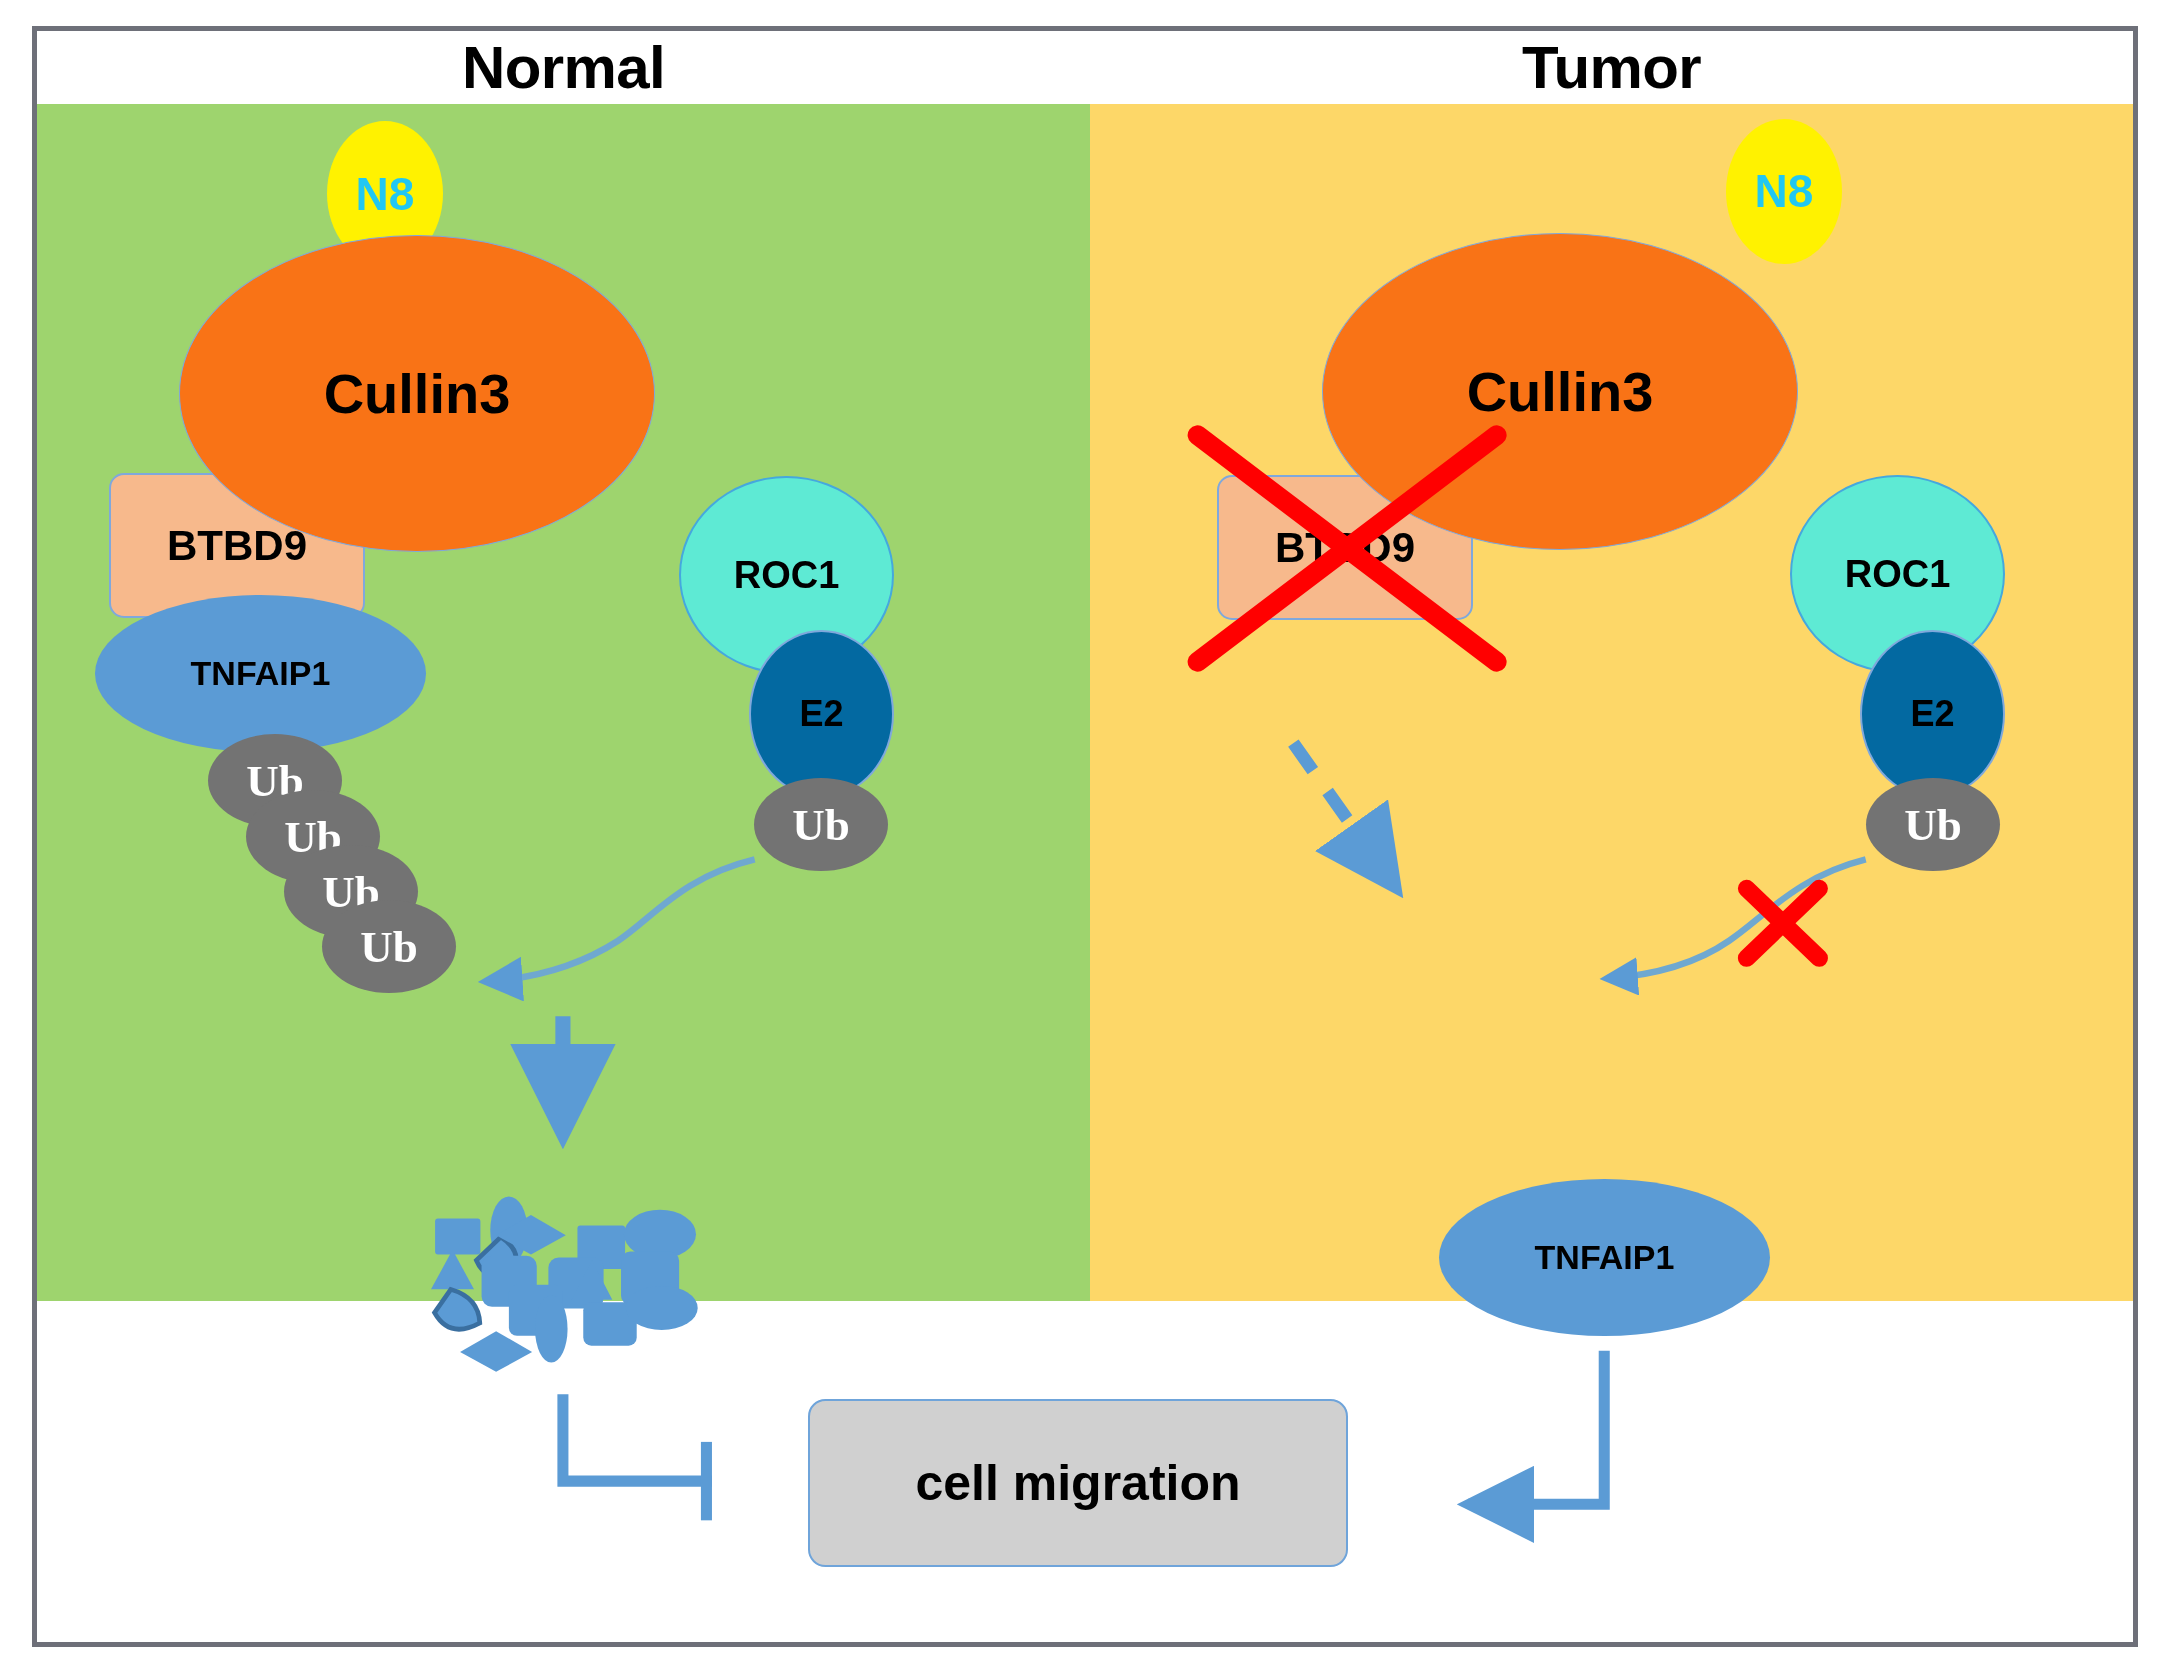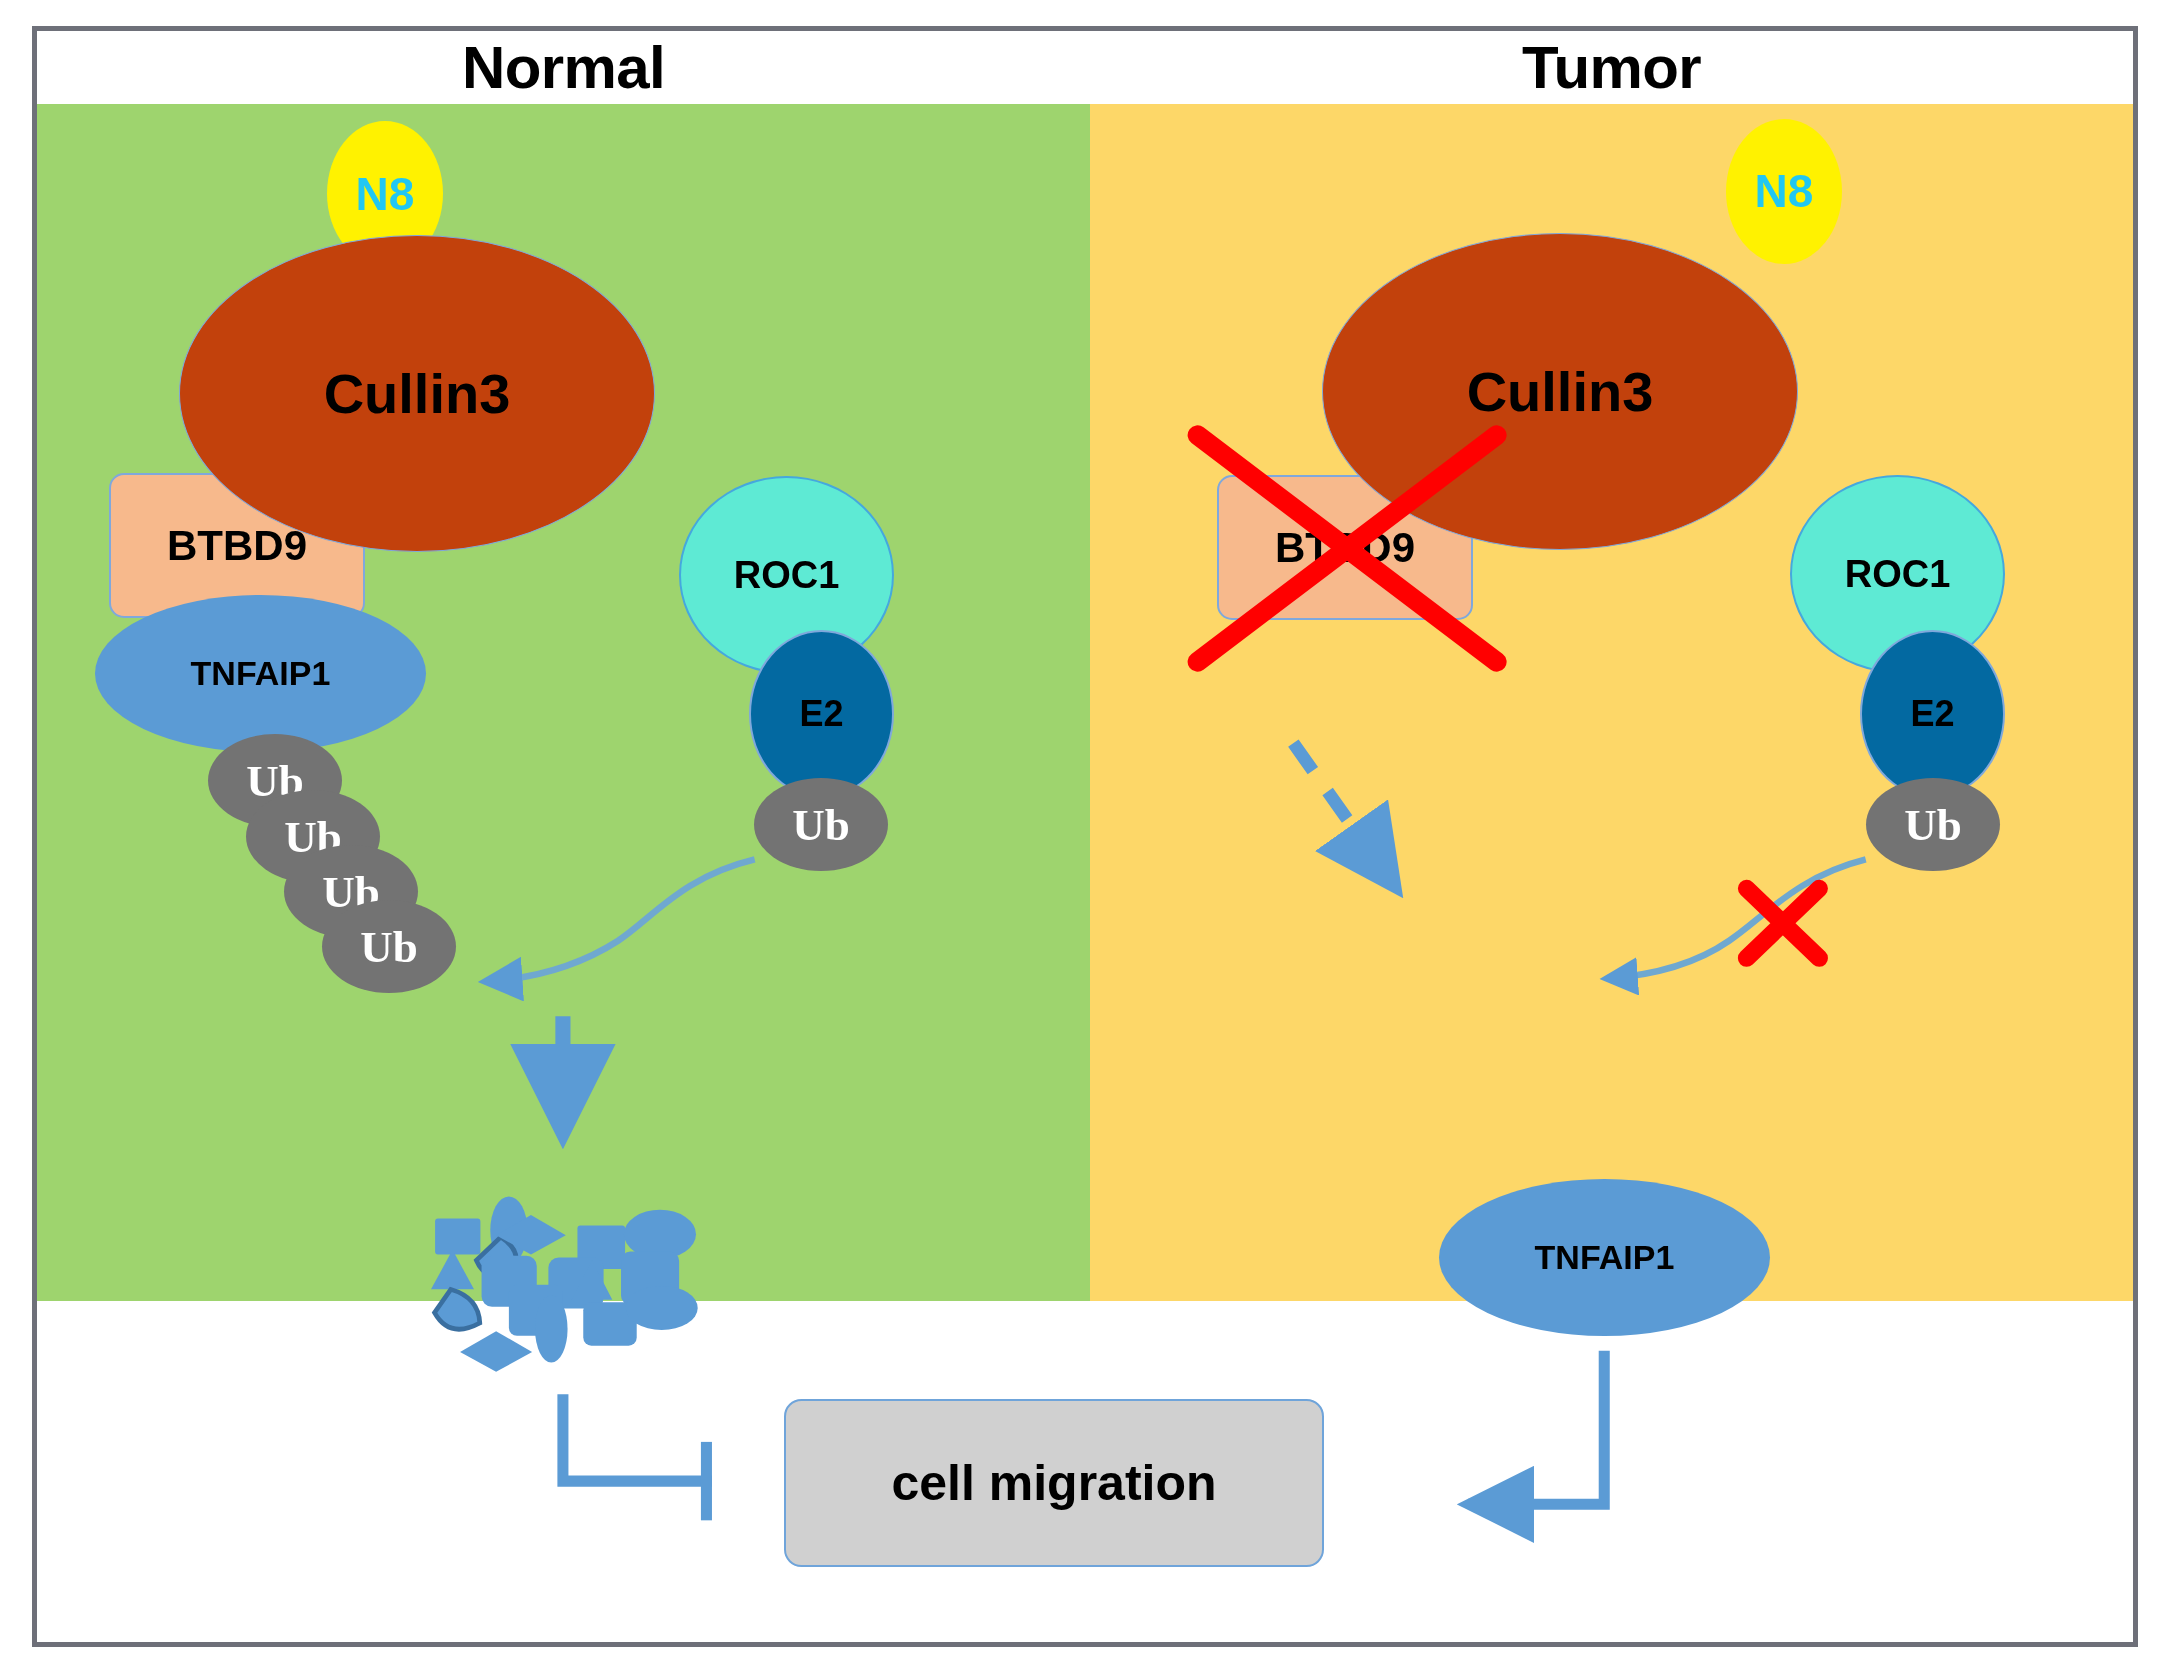--- a/index.html
+++ b/index.html
@@ -25,28 +25,28 @@
   #panel-normal{left:0;width:1053px;background:#9ED46E;}
   #panel-tumor{left:1053px;width:1043px;background:#FDD768;}
 
   
   .node{position:absolute;display:flex;align-items:center;justify-content:center;
         font-weight:bold;color:#000;text-align:center;box-sizing:border-box;
         font-family:"Liberation Sans",sans-serif;}
   .ell{border-radius:50%;}
   .rrect{border-radius:15px;margin-left:8px;}
 
-  .cullin{background:#c2410c;border:1.2px solid #7FA8DC;font-size:56px;}
+  .cullin{background:#f97316;border:1.2px solid #7FA8DC;font-size:56px;}
   .n8{background:#FFF200;border:none;font-size:46px;color:#22C7F2;}
   .roc1{background:#5eead4;border:2.9px solid #45A8DE;font-size:38px;}
   .btbd9{background:#F7B98C;border:2.3px solid #7FA8DC;font-size:42px;}
   .tnfaip1{background:#5B9BD5;border:none;font-size:34px;}
   .e2{background:#0369a1;border:2.3px solid #7FA8DC;font-size:36px;}
   .ub{background:#737373;border:none;color:#ffffff;font-size:45px;border-radius:50%;font-family:Liberation Serif, serif;}
-  .cellmig{background:#D0D0D0;border:2.9px solid #6FA4DA;font-size:50px;border-radius:17.4px;}
+  .cellmig{background:#D0D0D0;border:2.9px solid #6FA4DA;font-size:50px;border-radius:17.4px;margin-left:24px;}
 
   svg.ov{position:absolute;left:0;top:0;overflow:visible;pointer-events:none;}
 </style>
 </head>
 <body>
 
 <div id="stage">
   <div id="frame">
 
     <div class="hdr" id="hdr-normal">Normal</div>

